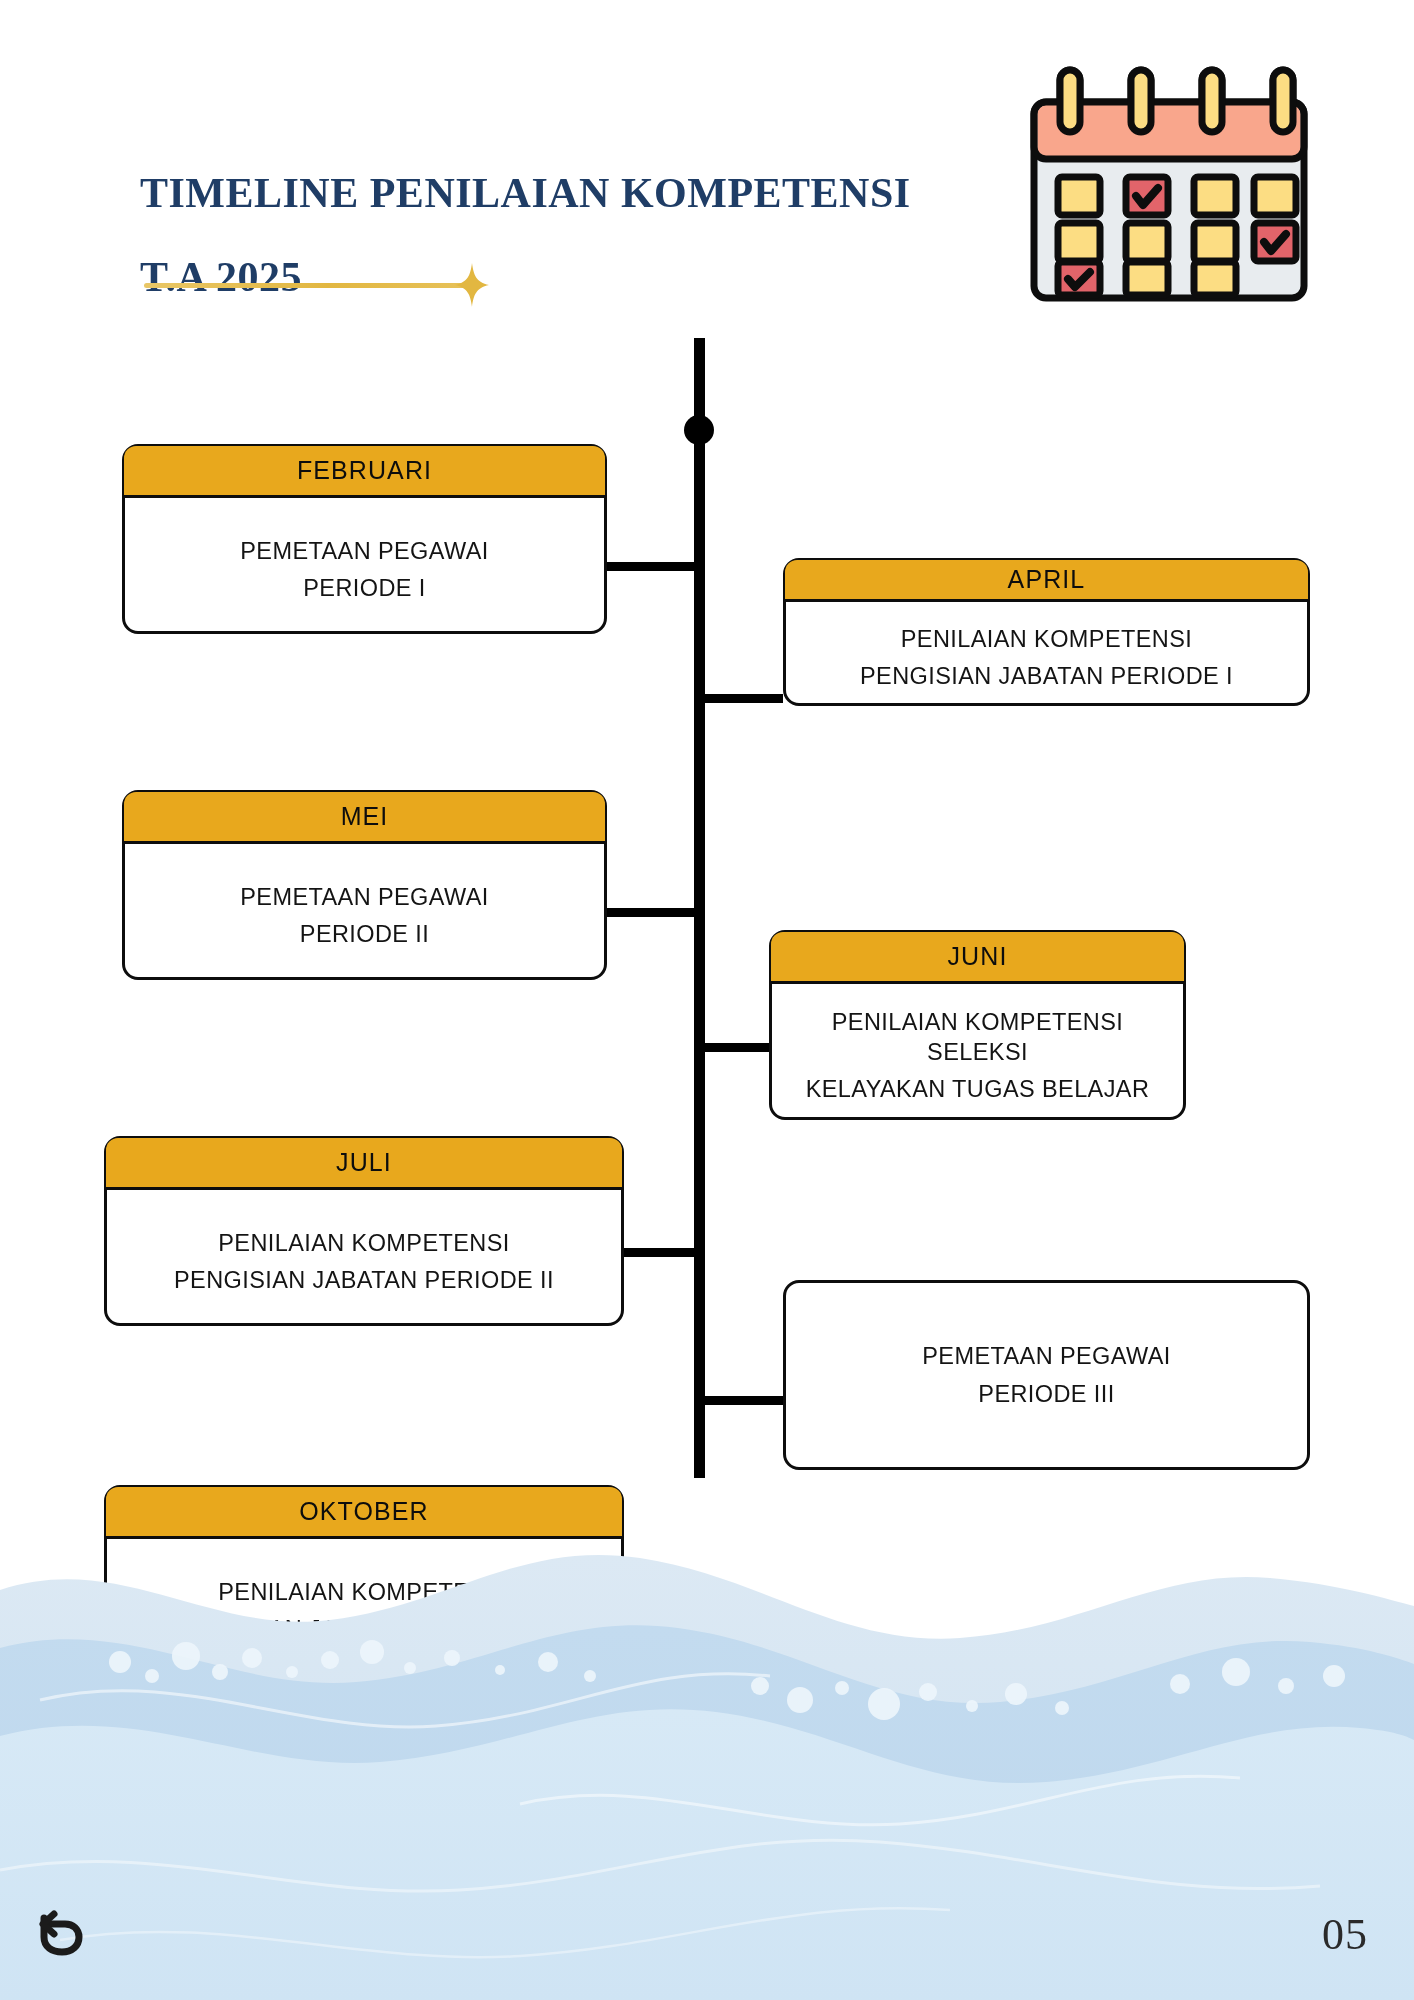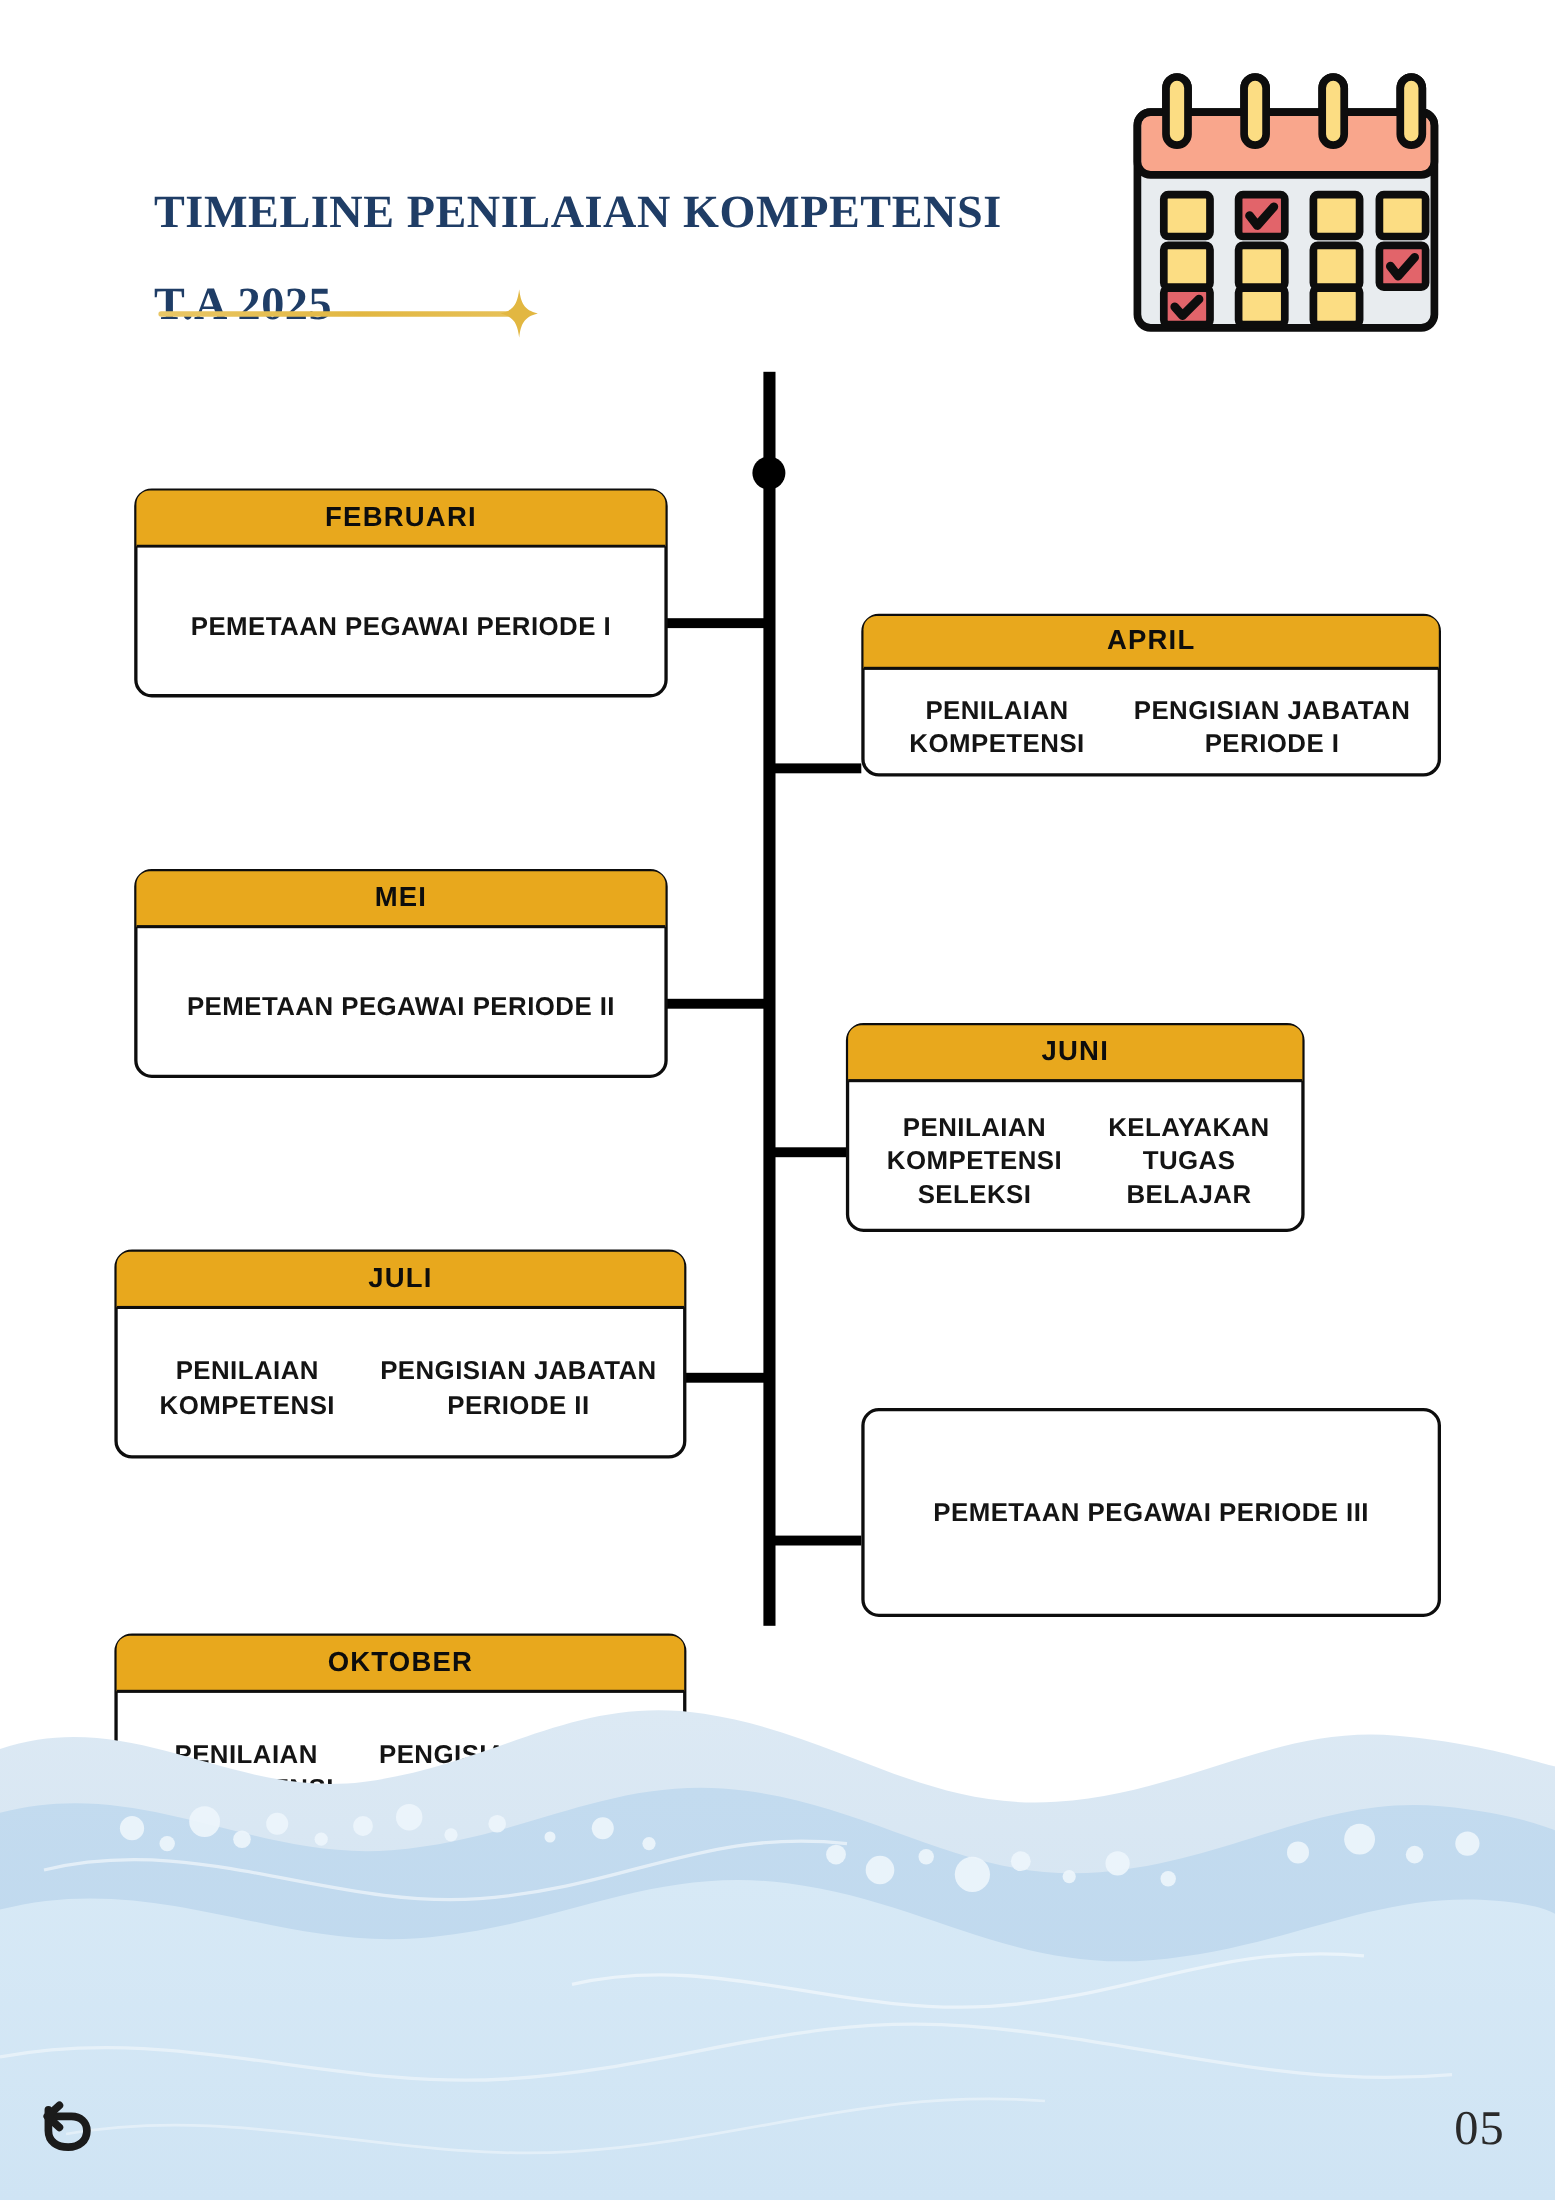--- a/index.html
+++ b/index.html
@@ -97,39 +97,38 @@
   }
   .card-head {
     background: #e8a81d;
     border-bottom: 3.5px solid #0d0d0d;
     border-radius: 12px 12px 0 0;
     margin: -1px -1px 10px -1px;
     height: 52px;
     display: flex;
     align-items: center;
     justify-content: center;
-    font-weight: bold;
+    font-weight: normal;
     font-size: 25px;
     letter-spacing: 1.1px;
     color: #0d0d0d;
   }
   .card-body {
     flex: 1;
     display: flex;
-    flex-direction: row;
+    flex-direction: column;
     align-items: center;
     justify-content: center;
     gap: 7px;
     padding: 12px 14px;
     font-size: 23.5px;
     letter-spacing: 0.4px;
     color: #141414;
     text-align: center;
     line-height: 1.28;
-    font-weight: bold;
   }
   .card-inner {
     display: flex;
     flex-direction: column;
     height: 100%;
   }
 
   
   .connector {
     position: absolute;

